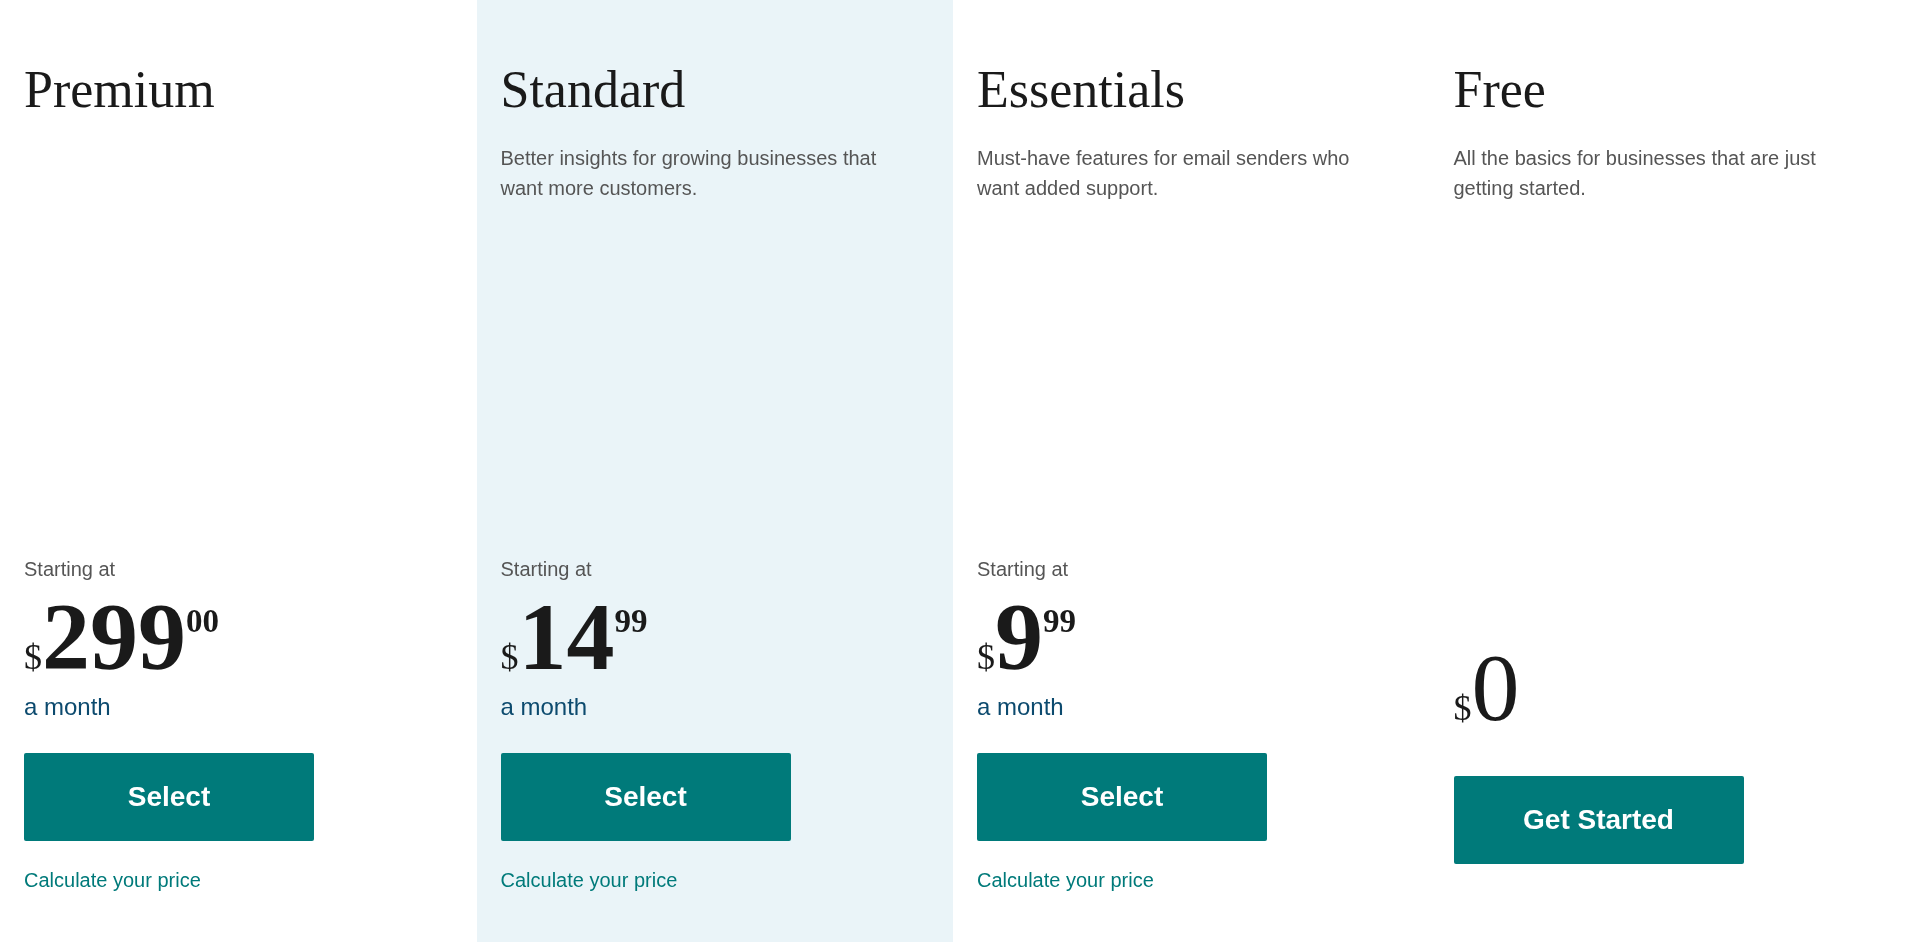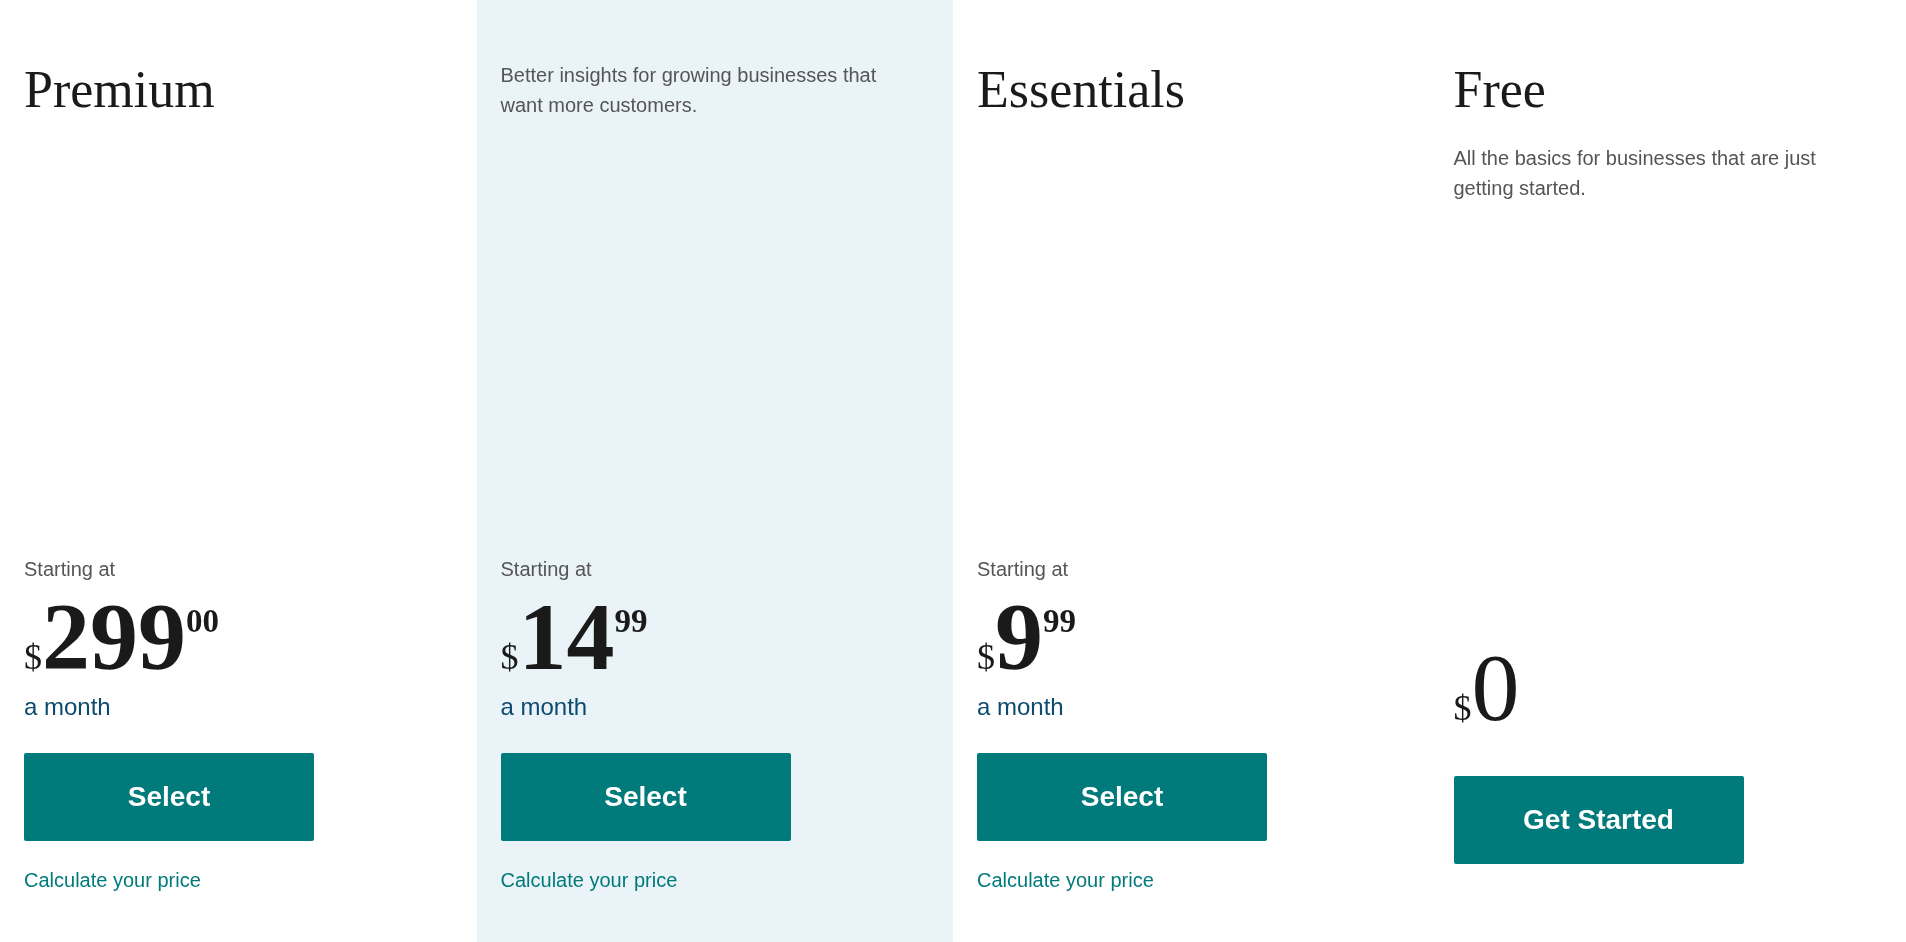--- a/index.html
+++ b/index.html
@@ -155,37 +155,39 @@
         <span class="price-main">299</span>
         <span class="price-cents">00</span>
       </div>
       <p class="price-period">a month</p>
       <button class="select-button">Select</button>
       <a class="calculate-link">Calculate your price</a>
     </div>
   </div>
 
   <div class="pricing-card highlighted">
+    <h2 class="plan-name">Standard</h2>
     <p class="plan-description">Better insights for growing businesses that want more customers.</p>
     <div class="spacer"></div>
     <div class="pricing-section">
       <p class="starting-at">Starting at</p>
       <div class="price-display">
         <span class="currency-symbol">$</span>
         <span class="price-main">14</span>
         <span class="price-cents">99</span>
       </div>
       <p class="price-period">a month</p>
       <button class="select-button">Select</button>
       <a class="calculate-link">Calculate your price</a>
     </div>
   </div>
 
   <div class="pricing-card">
     <h2 class="plan-name">Essentials</h2>
+    <p class="plan-description">Must-have features for email senders who want added support.</p>
     <div class="spacer"></div>
     <div class="pricing-section">
       <p class="starting-at">Starting at</p>
       <div class="price-display">
         <span class="currency-symbol">$</span>
         <span class="price-main">9</span>
         <span class="price-cents">99</span>
       </div>
       <p class="price-period">a month</p>
       <button class="select-button">Select</button>

